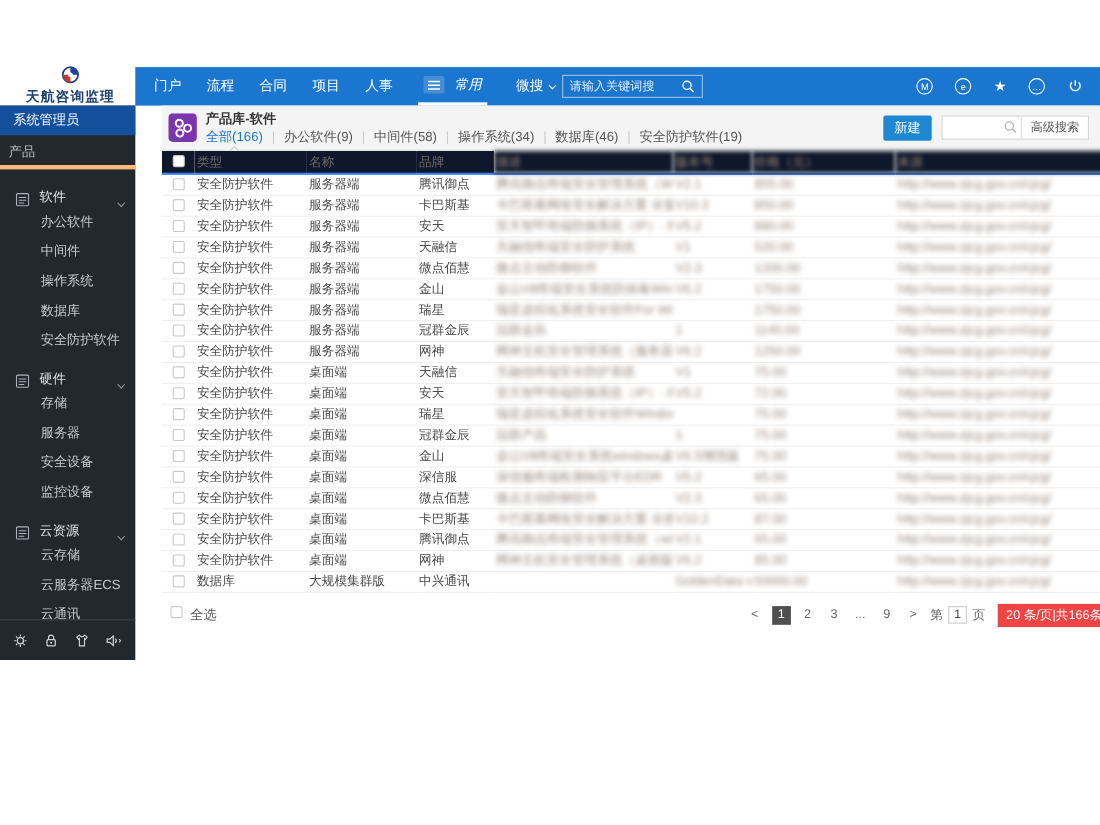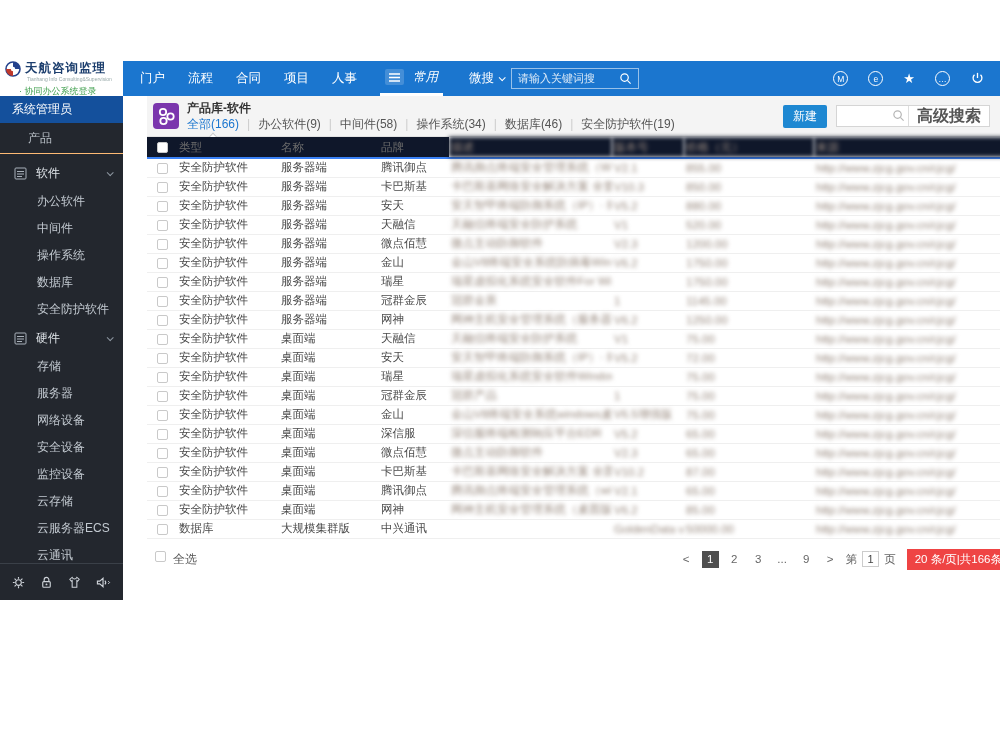--- a/index.html
+++ b/index.html
@@ -2,64 +2,64 @@
 <html><head>
 <meta charset="utf-8">
 <style>
   * { box-sizing: border-box; }
   body { margin:0; background:#fff; font-family:"Liberation Sans", sans-serif; }
   .app { position:relative; width:1000px; height:750px; background:#fff; overflow:hidden; }
 
   
   .hdr { position:absolute; top:57px; left:0; width:1000px; height:39px; display:flex; }
   .logo { width:123px; background:#fff; padding:3px 0 0 5px; }
-  .logo-row { display:flex; align-items:center; gap:4px; }
+  .logo-row { display:flex; align-items:center; gap:4px;flex-direction:column; }
   .logo-title { font-size:12.5px; font-weight:bold; color:#1d3f6e; letter-spacing:1px; white-space:nowrap; }
   .logo-sub { font-size:5px; color:#9aa; margin:-1px 0 0 22px; white-space:nowrap; }
   .logo-login { font-size:9px; color:#3f9f4d; margin:3px 0 0 14px; white-space:nowrap; }
   .nav { flex:1; margin-top:4px; background:#1b76cf; display:flex; align-items:center; color:#fff; font-size:12.5px; padding-left:17px; }
   .nav-item { margin-right:23px; cursor:pointer; white-space:nowrap; }
   .nav-active { display:flex; align-items:center; height:100%; border-bottom:3px solid #fff; padding:0 5px; margin-right:12px; }
   .hamb { width:19px; height:16px; background:rgba(255,255,255,.18); border-radius:2px; display:flex; align-items:center; justify-content:center; margin-right:9px; }
   .quick { white-space:nowrap;font-style:italic; }
   .searchgrp { display:flex; align-items:center; margin-left:14px; gap:7px; }
   .scope { display:flex; align-items:center; gap:5px; white-space:nowrap; }
   .chv { width:5px; height:5px; border-right:1px solid currentColor; border-bottom:1px solid currentColor; transform:rotate(45deg) translateY(-1px); display:inline-block; }
   .sbox { display:flex; align-items:center; border:1px solid rgba(255,255,255,.55); height:21px; padding:0 6px; width:128px; justify-content:space-between; font-size:11px; color:rgba(255,255,255,.85); }
   .rights { margin-left:auto; display:flex; align-items:center; gap:20px; padding-right:15px; }
   .cic { width:15px; height:15px; border:1px solid #fff; border-radius:50%; display:flex; align-items:center; justify-content:center; font-size:8.5px; color:#fff; }
   .star { font-size:13px; color:#fff; line-height:1; }
 
   
   .side { position:absolute; top:96px; left:0; width:123px; height:504px; background:#23272e; color:#c3cad1; font-size:12px; }
   .side-role { height:27px; line-height:27px; background:#14509c; color:#fff; padding-left:12px; }
-  .side-sec { height:31px; line-height:31px; padding-left:28px; color:#b9c0c7; border-bottom:1px solid #fdba74; }
+  .side-sec { height:31px; line-height:31px; padding-left:8px; color:#b9c0c7; border-bottom:4px solid #fdba74; }
   .grps { padding-top:4px; }
-  .grp-h { display:flex; align-items:center; height:30px; padding:0 11px 0 14px; color:#e0e5ea; cursor:pointer; }
+  .grp-h { display:flex; align-items:flex-end; height:30px; padding:0 11px 0 14px; color:#e0e5ea; cursor:pointer; }
   .grp-h .lbl { margin-left:9px; }
   .grp-h .chv { margin-left:auto; color:#8d96a0; }
   .grp-i { height:27px; line-height:27px; padding-left:37px; color:#c3cad1; cursor:pointer; }
   .side-foot { position:absolute; bottom:0; left:0; right:0; height:37px; border-top:1px solid #3a4048; display:flex; align-items:center; justify-content:space-around; padding:0 4px; }
   .side-foot .fi { display:flex; align-items:center; cursor:pointer; }
 
   
   .main { position:absolute; left:123px; top:96px; width:877px;margin-left:24px; }
   .mhdr { height:41px; background:#f4f4f4; border-bottom:1px solid #e2e2e2; display:flex; align-items:center; padding:0 10px 0 6px; }
   .mtext { margin-left:8px; }
   .mtitle { font-size:12px; font-weight:bold; color:#333; line-height:14px; }
   .tabs { display:flex; align-items:center; font-size:12px; color:#555; line-height:16px; margin-top:1px; }
   .tab { cursor:pointer; position:relative; white-space:nowrap; }
   .tab.active { color:#1b76cf; }
   .tab.active::after { content:""; position:absolute; left:50%; bottom:-9px; width:6px; height:6px; background:#fff; border-left:1px solid #ccc; border-top:1px solid #ccc; transform:translateX(-50%) rotate(45deg); }
   .tsep { color:#ccc; margin:0 8px; }
   .mright { margin-left:auto; display:flex; align-items:flex-start; gap:9px; }
   .btn-new { background:#1e88d2; color:#fff; font-size:12px; padding:3px 10px; border-radius:2px; cursor:pointer; }
   .srch { display:flex; align-items:center; border:1px solid #d5d5d5; background:#fff; height:22px; }
   .srch input { border:0; outline:0; width:52px; font-size:11px; padding:0 5px; font-family:inherit; }
-  .adv { border-left:1px solid #ddd; padding:0 8px; font-size:16px; color:#555; line-height:20px; cursor:pointer; white-space:nowrap;font-weight:bold; }
+  .adv { border-left:1px solid #ddd; padding:0 8px; font-size:11px; color:#555; line-height:20px; cursor:pointer; white-space:nowrap; }
 
   
   .tblwrap { position:relative; }
   table { width:100%; border-collapse:collapse; table-layout:fixed; font-size:11.5px; color:#4a4a4a; }
   th { font-weight:normal; color:#6b6b6b; text-align:left; height:21px; border-bottom:2px solid #3b82f6; background:#0f172a; padding:0 2px; white-space:nowrap; overflow:hidden; }
   td { height:19px; border-bottom:1px solid #efefef; overflow:hidden; white-space:nowrap; padding:0 2px; }
   .cb { width:11px; height:11px; border:1px solid #c9c9c9; border-radius:2px; background:#fff; display:inline-block; vertical-align:middle; cursor:pointer; }
   .ckcol { text-align:center; }
   .bl { filter:blur(2.3px); color:#97887d; }
   .bl-h { filter:blur(2px); color:#9a8b80; }
@@ -167,23 +167,32 @@
             <g stroke="#aab2bb" stroke-width="1" fill="none">
               <rect x="1" y="1" width="11" height="11" rx="1"></rect>
               <path d="M3 4.5h7M3 7h7M3 9.5h5"></path>
             </g>
           </svg>
           <span class="lbl">硬件</span>
           <span class="chv"></span>
         </div>
         <div class="grp-i">存储</div>
         <div class="grp-i">服务器</div>
-        <div class="grp-i">网络设备</div>
         <div class="grp-i">安全设备</div>
         <div class="grp-i">监控设备</div>
+        <div class="grp-h">
+          <svg width="13" height="13" viewBox="0 0 13 13">
+            <g stroke="#aab2bb" stroke-width="1" fill="none">
+              <rect x="1" y="1" width="11" height="11" rx="1"></rect>
+              <path d="M3 4.5h7M3 7h7M3 9.5h5"></path>
+            </g>
+          </svg>
+          <span class="lbl">云资源</span>
+          <span class="chv"></span>
+        </div>
         <div class="grp-i">云存储</div>
         <div class="grp-i">云服务器ECS</div>
         <div class="grp-i">云通讯</div>
       </div>
     <div class="side-foot">
       <span class="fi">
         <svg width="15" height="15" viewBox="0 0 16 16">
             <g stroke="#cfd4da" stroke-width="1.2" fill="none">
               <circle cx="8" cy="8" r="3"></circle>
               <path d="M8 2v2M8 12v2M2 8h2M12 8h2M3.8 3.8l1.4 1.4M10.8 10.8l1.4 1.4M12.2 3.8l-1.4 1.4M5.2 10.8l-1.4 1.4"></path>

